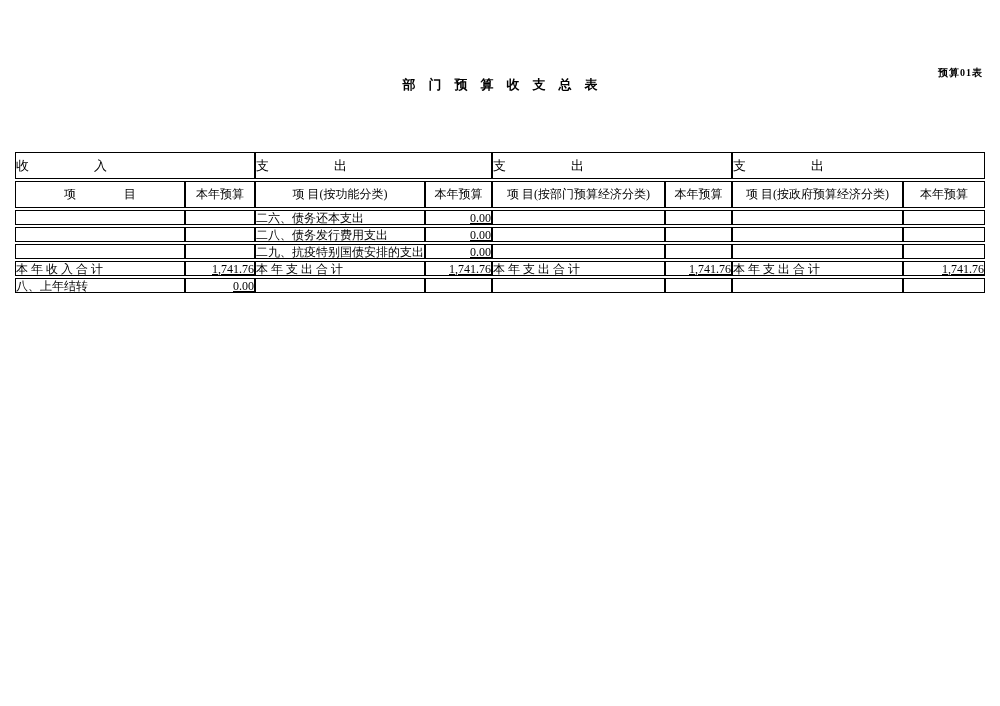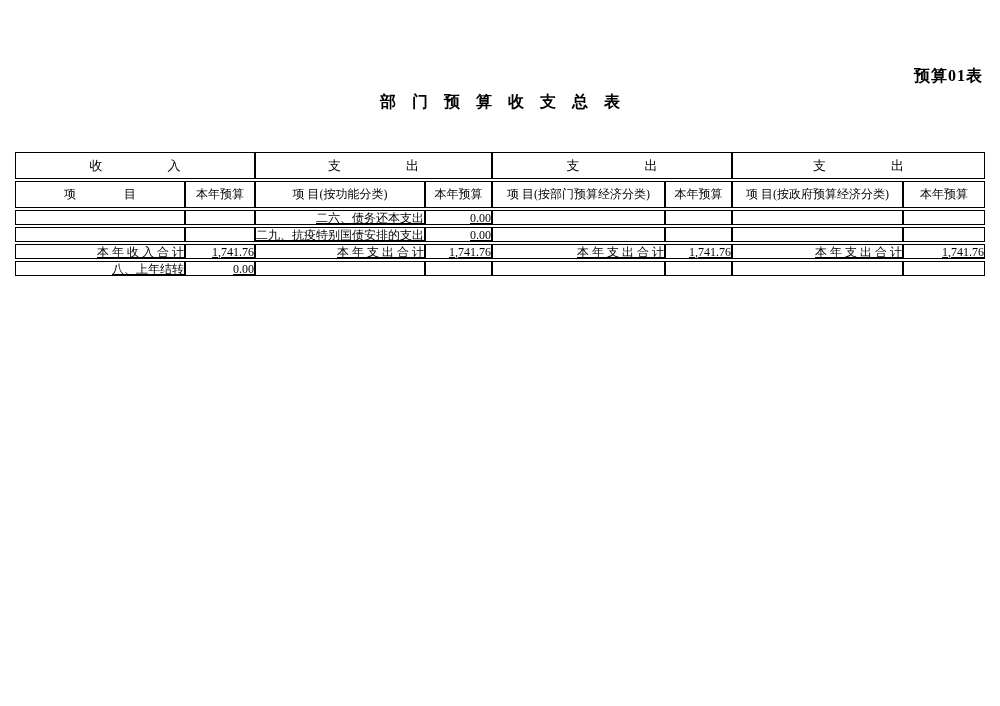--- a/index.html
+++ b/index.html
@@ -4,45 +4,45 @@
 <style>
   html,body { margin:0; padding:0; background:#e8e8e8; }
   .page {
     width:1000px; height:706px; position:relative; margin:0 auto;
     background:#ffffff; color:#000;
     font-family:"Liberation Serif","DejaVu Serif",serif;
     overflow:hidden;
   }
   .form-tag {
     position:absolute; top:66px; right:17px;
-    font-size:16px; font-weight:bold; letter-spacing:1px;
+    font-size:10px; font-weight:bold; letter-spacing:1px;
   }
   .page-title {
-    position:absolute; top:92px; left:0; width:100%;
-    text-align:center; font-size:16px; font-weight:bold;
+    position:absolute; top:76px; left:0; width:100%;
+    text-align:center; font-size:13px; font-weight:bold;
   }
   .unit-row {
     position:absolute; top:126px; left:15px; width:970px;
     display:flex; justify-content:space-between;
     font-size:12px; font-weight:bold;
   }
   table.budget {
     position:absolute; top:150px; left:15px; width:970px;
     border-collapse:separate; border-spacing:0 2px;
     table-layout:fixed; empty-cells:show;
   }
   table.budget th, table.budget td {
     border:1px solid #000; box-sizing:border-box;
     overflow:hidden; white-space:nowrap;
     font-weight:normal; padding:0;
   }
-  tr.grp th  { height:27px; font-size:13px; text-align:center; }
+  tr.grp th  { height:27px; font-size:13px; text-align:left; }
   tr.cols th { height:27px; font-size:12px; text-align:center;margin-top:36px; }
   tbody td   { height:15px; font-size:12px; line-height:12px; }
-  td.lbl { text-align:right;  padding-left:2px; padding-right:1px;text-decoration:underline; }
+  td.lbl { text-align:left;  padding-left:2px; padding-right:1px; }
   td.val { text-align:right; padding-right:2px; padding-left:1px;text-decoration:underline; }
 </style>
 </head>
 <body>
 
 <div class="page">
 
   <div class="form-tag">预算01表</div>
 
   <div class="page-title">部　门　预　算　收　支　总　表</div>
@@ -84,20 +84,30 @@
           <td class="lbl">二六、债务还本支出</td>
           <td class="val">0.00</td>
           <td class="lbl"></td>
           <td class="val"></td>
           <td class="lbl"></td>
           <td class="val"></td>
         </tr>
         <tr>
           <td class="lbl"></td>
           <td class="val"></td>
+          <td class="lbl">二八、债务发行费用支出</td>
+          <td class="val">0.00</td>
+          <td class="lbl"></td>
+          <td class="val"></td>
+          <td class="lbl"></td>
+          <td class="val"></td>
+        </tr>
+        <tr>
+          <td class="lbl"></td>
+          <td class="val"></td>
           <td class="lbl">二九、抗疫特别国债安排的支出</td>
           <td class="val">0.00</td>
           <td class="lbl"></td>
           <td class="val"></td>
           <td class="lbl"></td>
           <td class="val"></td>
         </tr>
         <tr>
           <td class="lbl">本 年 收 入 合 计</td>
           <td class="val">1,741.76</td>

